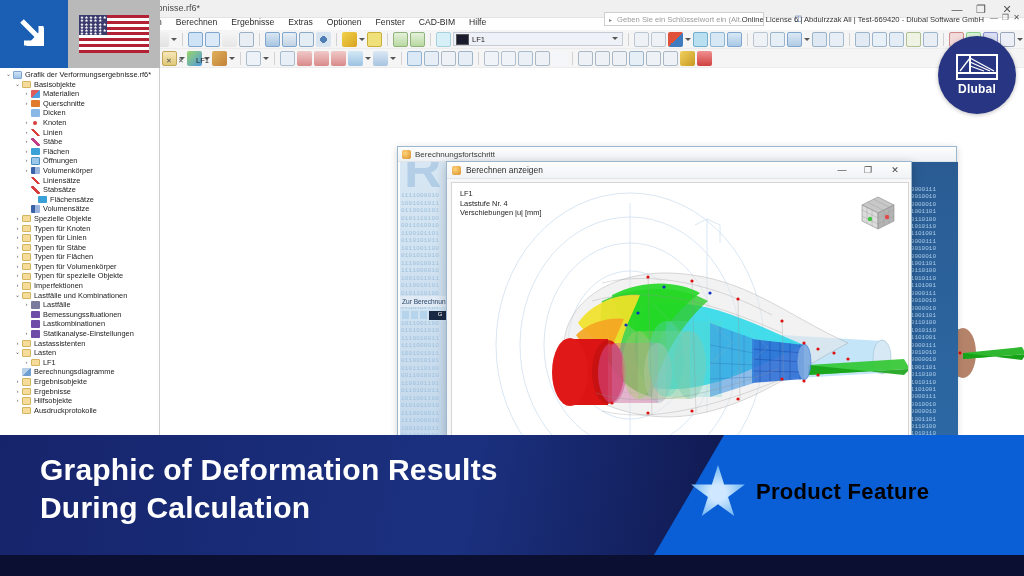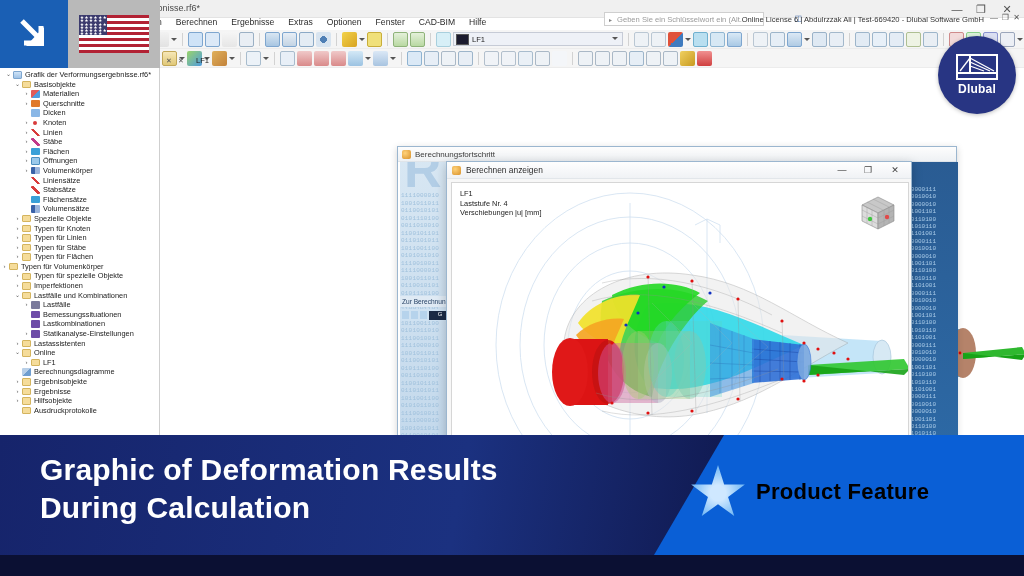--- a/index.html
+++ b/index.html
@@ -485,21 +485,21 @@
           <div class="tree-row" style="padding-left: 22px;">
             <span class="expander"></span>
             <span class="t-icon ic-lset"></span>
             <span class="tree-label">Liniensätze</span>
           </div>
           <div class="tree-row" style="padding-left: 22px;">
             <span class="expander"></span>
             <span class="t-icon ic-lset"></span>
             <span class="tree-label">Stabsätze</span>
           </div>
-          <div class="tree-row" style="padding-left: 22px; text-align: right;">
+          <div class="tree-row" style="padding-left: 29px; text-align: right;">
             <span class="expander"></span>
             <span class="t-icon ic-surface"></span>
             <span class="tree-label">Flächensätze</span>
           </div>
           <div class="tree-row" style="padding-left: 22px;">
             <span class="expander"></span>
             <span class="t-icon ic-solid"></span>
             <span class="tree-label">Volumensätze</span>
           </div>
           <div class="tree-row" style="padding-left: 13px;">
@@ -520,21 +520,21 @@
           <div class="tree-row" style="padding-left: 13px;">
             <span class="expander">›</span>
             <span class="t-icon ic-folder"></span>
             <span class="tree-label">Typen für Stäbe</span>
           </div>
           <div class="tree-row" style="padding-left: 13px;">
             <span class="expander">›</span>
             <span class="t-icon ic-folder"></span>
             <span class="tree-label">Typen für Flächen</span>
           </div>
-          <div class="tree-row" style="">
+          <div class="tree-row" style="padding-left: 13px;">
             <span class="expander">›</span>
             <span class="t-icon ic-folder"></span>
             <span class="tree-label">Typen für Volumenkörper</span>
           </div>
           <div class="tree-row" style="padding-left: 13px;">
             <span class="expander">›</span>
             <span class="t-icon ic-folder"></span>
             <span class="tree-label">Typen für spezielle Objekte</span>
           </div>
           <div class="tree-row" style="padding-left: 13px;">
@@ -568,21 +568,21 @@
             <span class="tree-label">Statikanalyse-Einstellungen</span>
           </div>
           <div class="tree-row" style="padding-left: 13px;">
             <span class="expander">›</span>
             <span class="t-icon ic-folder"></span>
             <span class="tree-label">Lastassistenten</span>
           </div>
           <div class="tree-row" style="padding-left: 13px;">
             <span class="expander">⌄</span>
             <span class="t-icon ic-folder"></span>
-            <span class="tree-label">Online</span>
+            <span class="tree-label">Lasten</span>
           </div>
           <div class="tree-row" style="padding-left: 22px;">
             <span class="expander">›</span>
             <span class="t-icon ic-folder"></span>
             <span class="tree-label">LF1</span>
           </div>
           <div class="tree-row" style="padding-left: 13px;">
             <span class="expander"></span>
             <span class="t-icon ic-dia"></span>
             <span class="tree-label">Berechnungsdiagramme</span>

